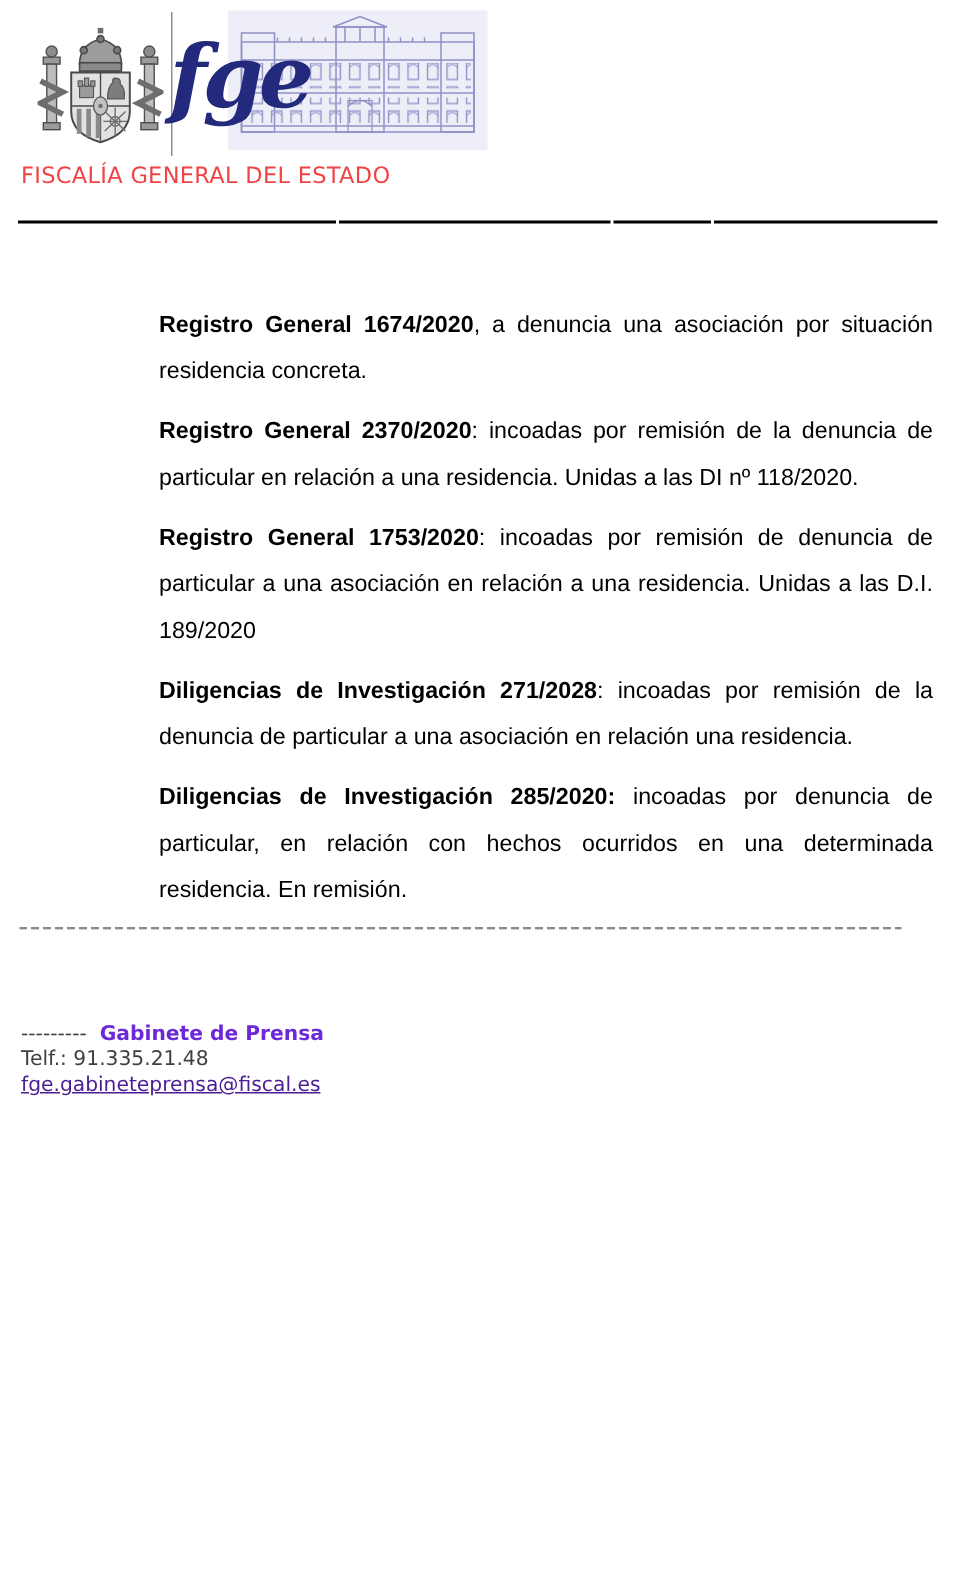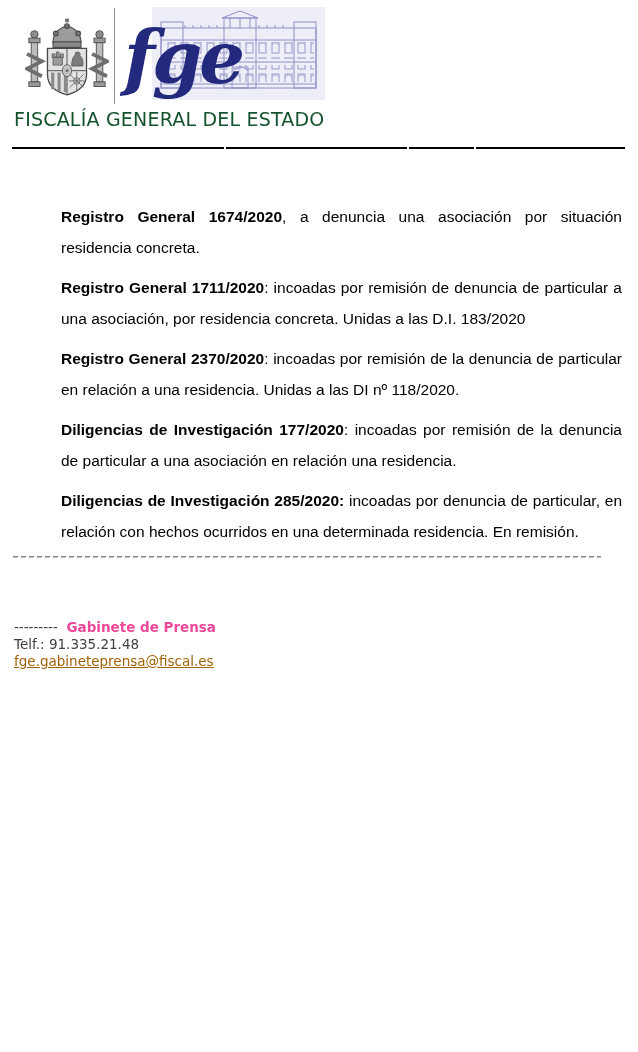--- a/index.html
+++ b/index.html
@@ -15,46 +15,46 @@
 
   
   .header { position: relative; height: 150px; }
   .escudo { position: absolute; left: 25px; top: 13px; width: 84px; height: 93px; }
   .logo-divider { position: absolute; left: 114px; top: 8px; width: 1px; height: 96px; background: #8f8f8f; }
   .building-img {
     position: absolute; left: 152px; top: 7px; width: 173px; height: 93px;
     background: #edeef7;
   }
   .fge-text {
-    position: absolute; left: 124px; top: 22px;
+    position: absolute; left: 113px; top: 22px;
     font-family: "DejaVu Serif", serif;
     font-style: italic; font-weight: bold;
-    font-size: 72px; line-height: 1;
+    font-size: 58px; line-height: 1;
     color: #23297d;
     letter-spacing: -3px;
   }
   .org-title {
     position: absolute; left: 14px; top: 108px;
     font-family: "DejaVu Sans", sans-serif;
-    font-size: 19px; color: #14532d;
+    font-size: 15px; color: #ef4444;
     letter-spacing: 0.2px;
     white-space: nowrap;
   }
   .header-rule {
     position: absolute; left: 12px; top: 147px;
     display: flex; gap: 2px;
   }
   .header-rule span { height: 2px; background: #000; display: block; }
   .header-rule .s1 { width: 212px; }
   .header-rule .s2 { width: 181px; }
   .header-rule .s3 { width: 65px; }
   .header-rule .s4 { width: 149px; }
 
   
-  .content { margin: 51px 16px 0 61px; }
+  .content { margin: 51px 16px 0 106px; }
   .content p {
     margin: 0 0 9px 0;
     font-size: 15.5px;
     line-height: 31px;
     text-align: justify;
   }
   .content p b { font-weight: bold; }
 
   
   .dashed-sep {
@@ -66,22 +66,22 @@
   }
 
   
   .footer {
     margin: 61px 0 0 14px;
     font-family: "DejaVu Sans", sans-serif;
     font-size: 13.5px; line-height: 17px;
     color: #3f3f3f;
   }
   .footer .sig-line { white-space: pre; }
-  .footer .sig-line b { color: #ec4899; }
-  .footer a { color: #a16207; text-decoration: underline; display: inline-block; text-align: center; }
+  .footer .sig-line b { color: #6d28d9; }
+  .footer a { color: #4c1d95; text-decoration: underline; display: inline-block; text-align: center; }
 </style>
 </head>
 <body>
 
 <div class="header">
 
   <svg class="escudo" viewBox="0 0 90 100" aria-hidden="true">
 
     <g stroke="#4f4f4f" stroke-width="1" fill="#bdbdbd">
       <circle cx="10" cy="23" r="4" fill="#8c8c8c"></circle>
@@ -183,23 +183,23 @@
   <div class="header-rule">
     <span class="s1"></span>
       <span class="s2"></span>
       <span class="s3"></span>
       <span class="s4"></span>
   </div>
 </div>
 
 <div class="content">
   <p><b>Registro General 1674/2020</b><span>, a denuncia una asociación por situación residencia concreta.</span></p>
-  <p><b>Registro General 1711/2020</b><span>: incoadas por remisión de denuncia de particular a una asociación, por residencia concreta. Unidas a las D.I. 183/2020</span></p>
   <p><b>Registro General 2370/2020</b><span>: incoadas por remisión de la denuncia de particular en relación a una residencia. Unidas a las DI nº 118/2020.</span></p>
-  <p><b>Diligencias de Investigación 177/2020</b><span>: incoadas por remisión de la denuncia de particular a una asociación en relación una residencia.</span></p>
+  <p><b>Registro General 1753/2020</b><span>: incoadas por remisión de denuncia de particular a una asociación en relación a una residencia. Unidas a las D.I. 189/2020</span></p>
+  <p><b>Diligencias de Investigación 271/2028</b><span>: incoadas por remisión de la denuncia de particular a una asociación en relación una residencia.</span></p>
   <p><b>Diligencias de Investigación 285/2020:</b><span> incoadas por denuncia de particular, en relación con hechos ocurridos en una determinada residencia. En remisión.</span></p>
 </div>
 
 <div class="dashed-sep"></div>
 
 <div class="footer">
   <div class="sig-line"><span>---------  </span><b>Gabinete de Prensa</b></div>
   <div>Telf.: 91.335.21.48</div>
   <div><a href="#">fge.gabineteprensa@fiscal.es</a></div>
 </div>

